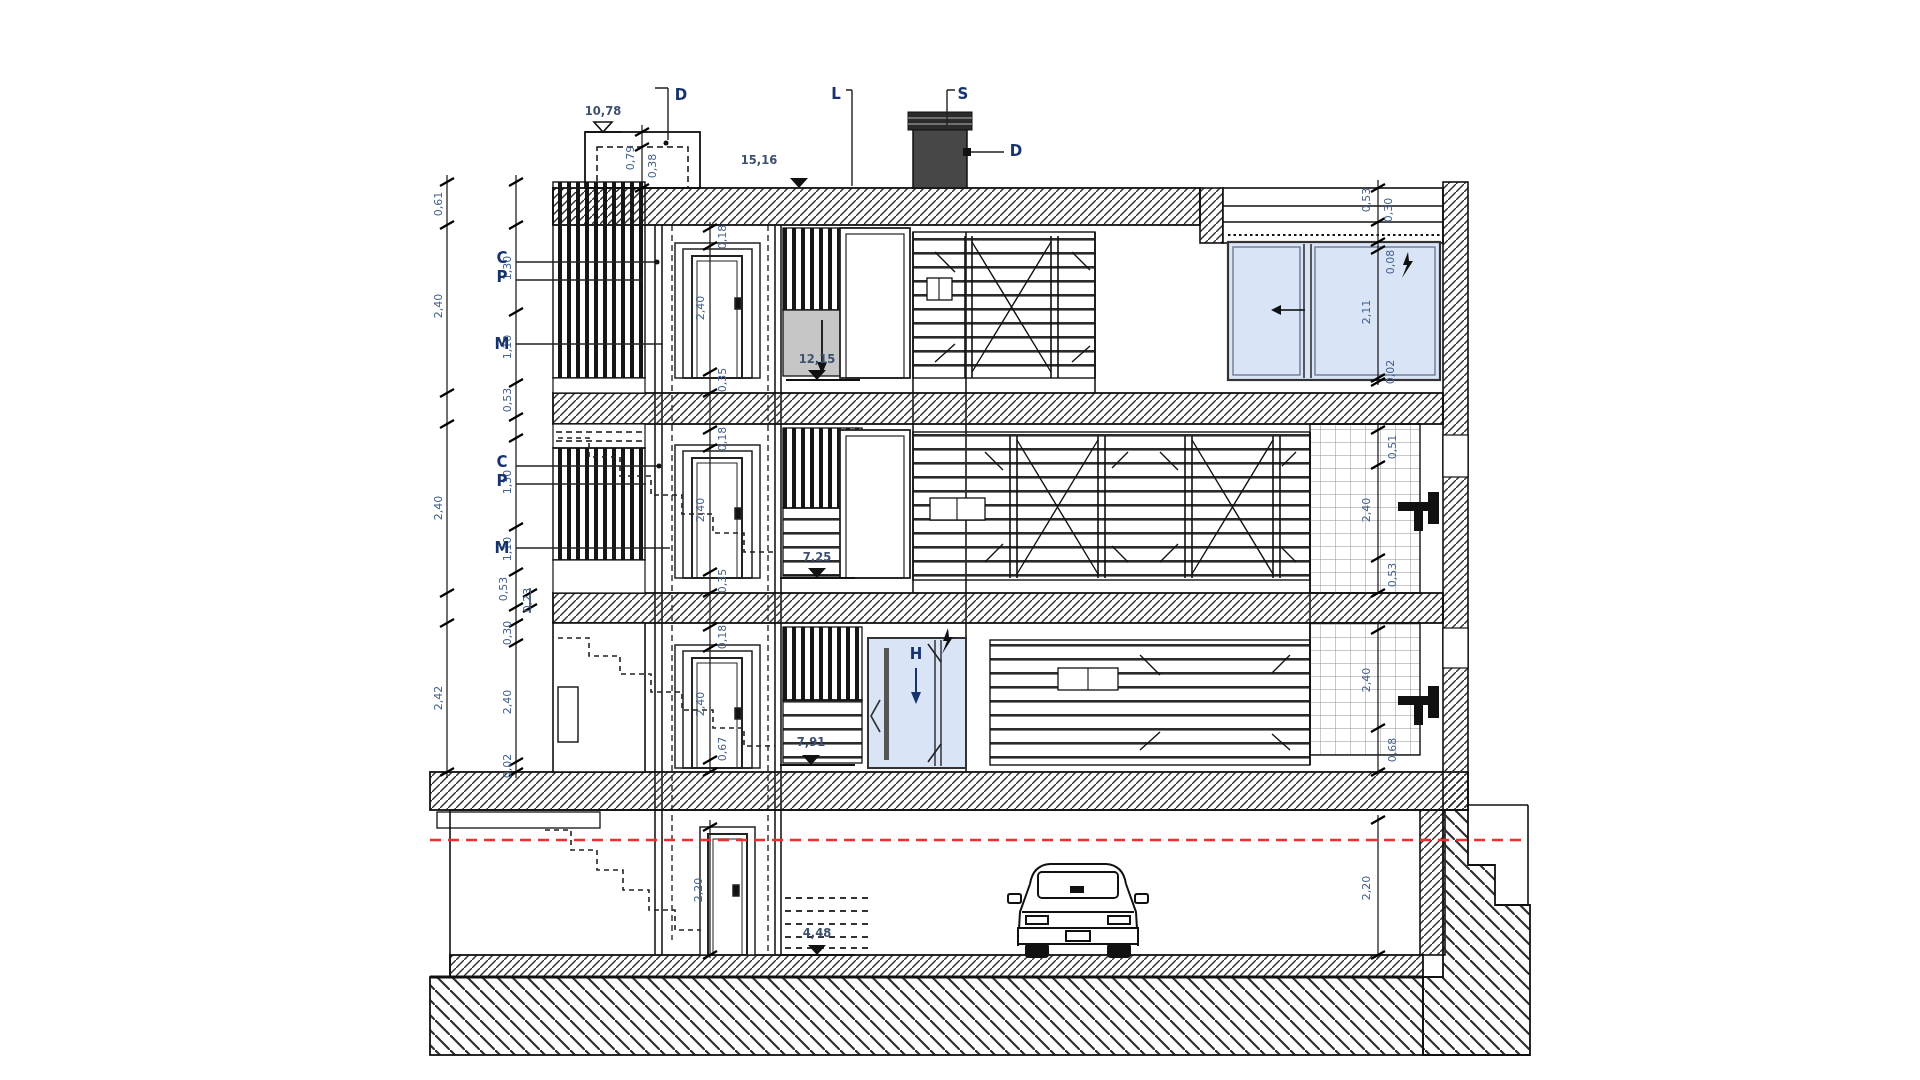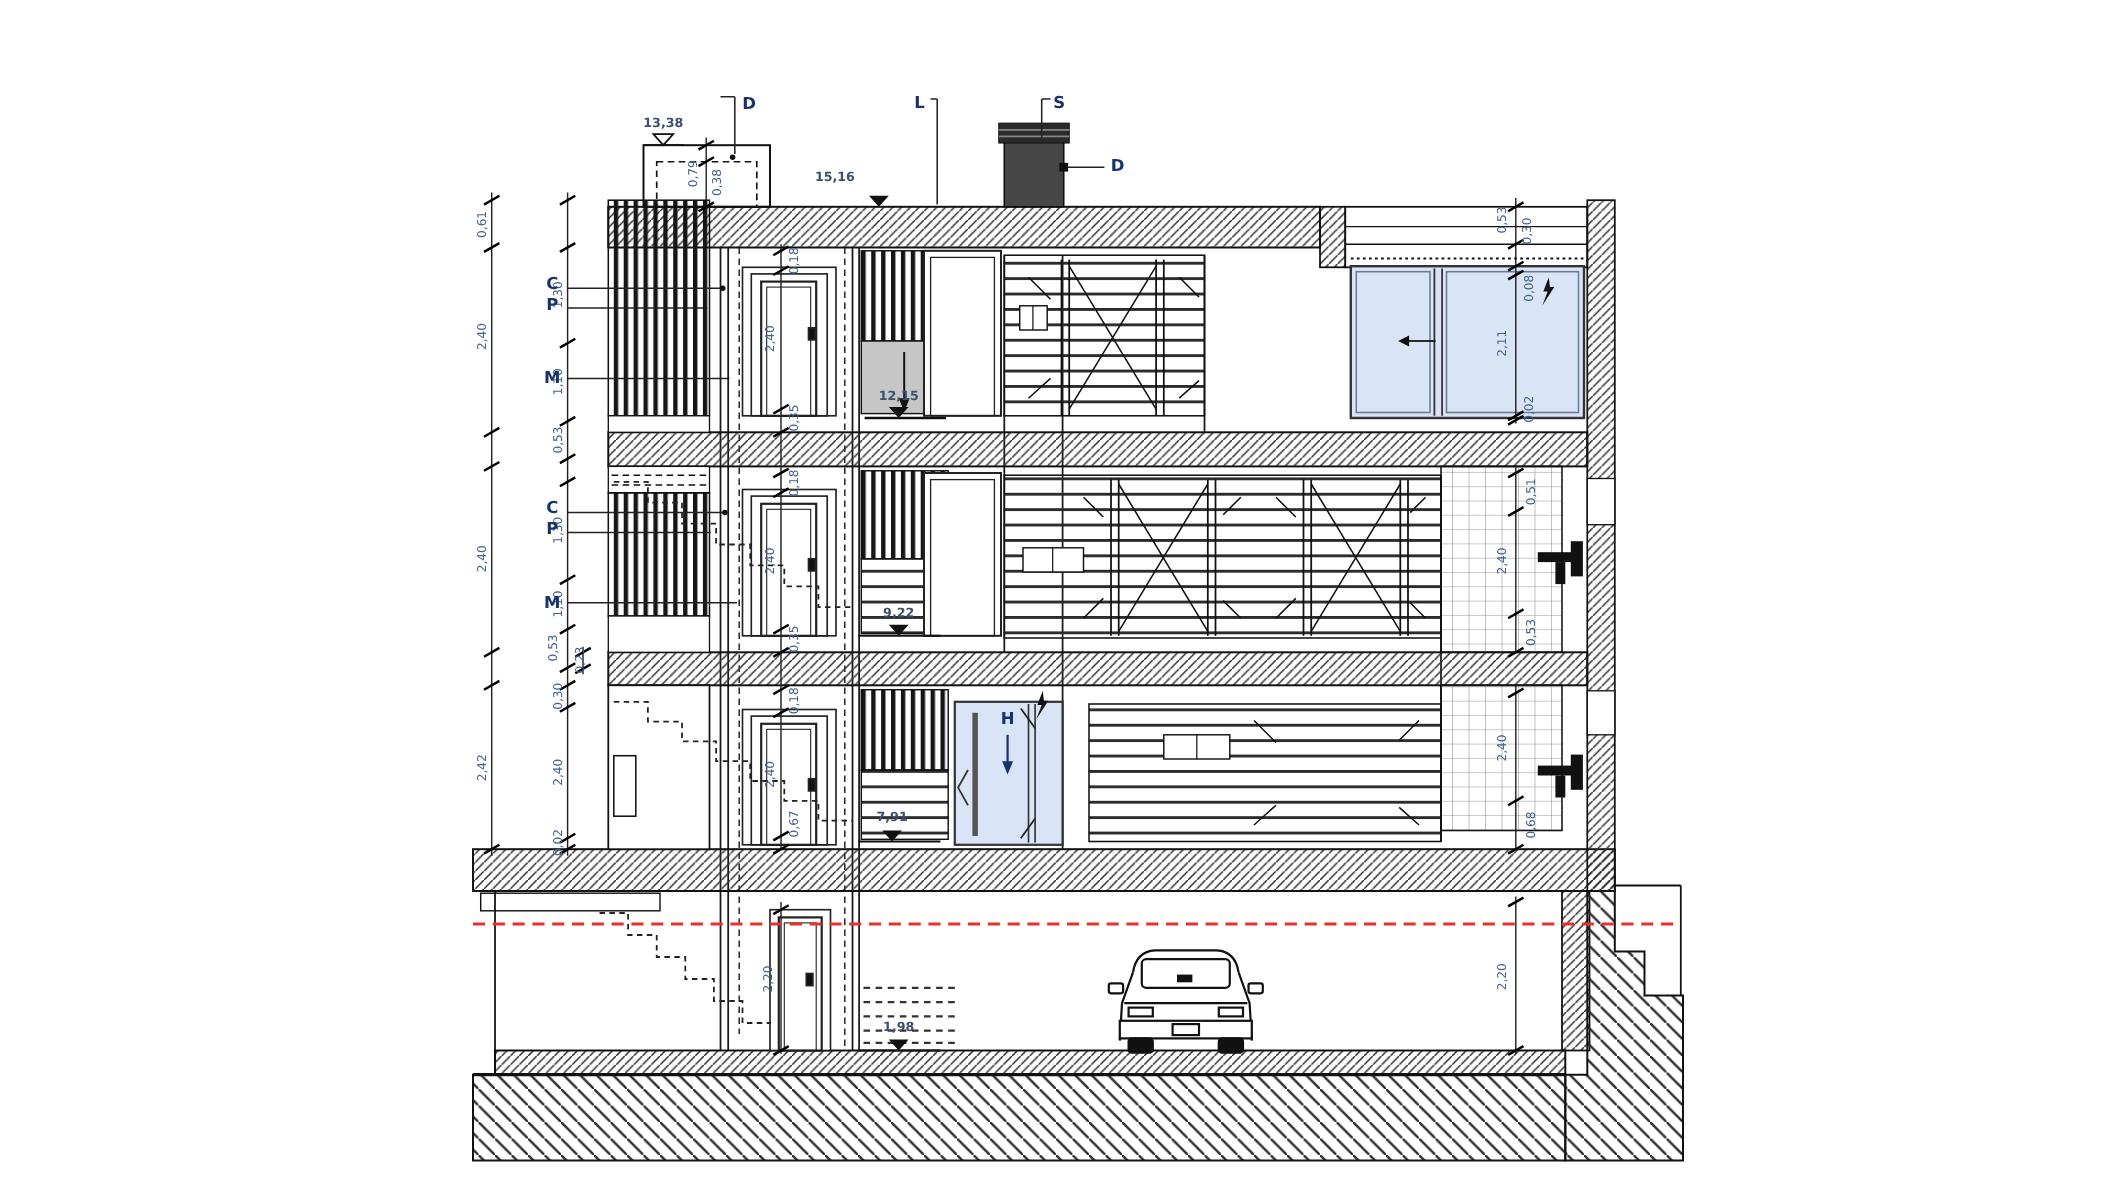--- a/index.html
+++ b/index.html
@@ -411,20 +411,20 @@
 <span class="lab ltr hz" style="left:502px;top:344px">M</span>
 <span class="lab ltr hz" style="left:502px;top:462px">C</span>
 <span class="lab ltr hz" style="left:502px;top:481px">P</span>
 <span class="lab ltr hz" style="left:502px;top:548px">M</span>
 <span class="lab ltr hz" style="left:681px;top:95px">D</span>
 <span class="lab ltr hz" style="left:836px;top:94px">L</span>
 <span class="lab ltr hz" style="left:963px;top:94px">S</span>
 <span class="lab ltr hz" style="left:1016px;top:151px">D</span>
 <span class="lab ltr hz" style="left:916px;top:654px">H</span>
 
-<span class="lab lvl hz" style="left:603px;top:112px">13,38</span>
+<span class="lab lvl hz" style="left:603px;top:112px">10,78</span>
 <span class="lab lvl hz" style="left:759px;top:161px">15,16</span>
 <span class="lab lvl hz" style="left:817px;top:360px">12,15</span>
-<span class="lab lvl hz" style="left:817px;top:558px">9,22</span>
+<span class="lab lvl hz" style="left:817px;top:558px">7,25</span>
 <span class="lab lvl hz" style="left:811px;top:743px">7,91</span>
-<span class="lab lvl hz" style="left:817px;top:934px">1,98</span>
+<span class="lab lvl hz" style="left:817px;top:934px">4,48</span>
 
 </div>
 
 </body></html>

